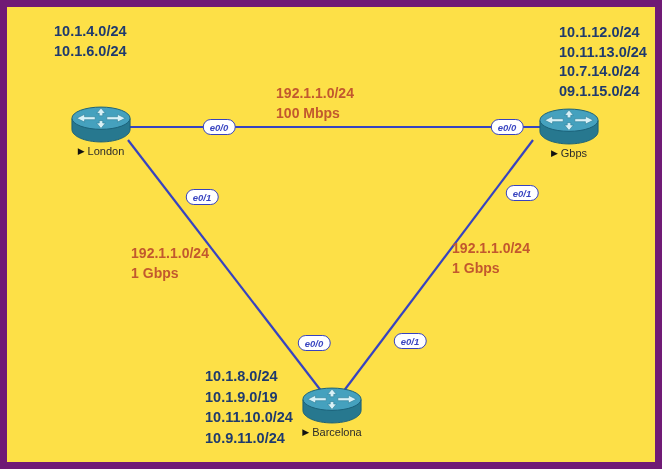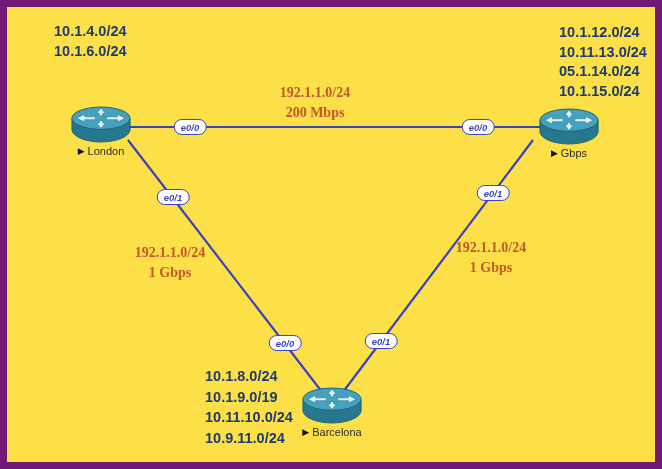--- a/index.html
+++ b/index.html
@@ -15,61 +15,61 @@
   .links line{stroke:#3743c0;stroke-width:2.2;}
 
   .router{position:absolute;width:90px;display:flex;flex-direction:column;align-items:center;}
   .ricon{display:block;}
   .rlabel{margin-top:1px;font-size:11px;color:#2b2b2b;display:flex;align-items:center;gap:3px;white-space:nowrap;}
   .rlabel .tri{font-size:9px;color:#111;line-height:1;}
 
   .netblock{position:absolute;font-size:14.5px;font-weight:bold;color:#1e3a6e;line-height:19.5px;white-space:nowrap;}
   .netblock.bottom{line-height:20.5px;}
 
-  .linklabel{position:absolute;transform:translateX(-50%);text-align:center;
-    font-size:14px;font-weight:bold;color:#c2582e;line-height:20px;white-space:nowrap;font-family:Liberation Serif, serif;}
+  .linklabel{position:absolute;transform:translateX(-50%);
+    font-size:14px;font-weight:bold;color:#c2582e;line-height:20px;white-space:nowrap;}
 
   .pill{position:absolute;transform:translate(-50%,-50%);
     background:#ffffff;border:1.6px solid #3743c0;border-radius:10px;
     color:#3743c0;font-size:9.5px;font-weight:bold;font-style:italic;
-    padding:1.5px 6px;line-height:11px;white-space:nowrap;}
+    padding:1.5px 6px;line-height:11px;white-space:nowrap;margin-left:29px;}
 </style>
 </head>
 <body>
 
 <div class="frame">
 
   <svg class="links" viewBox="0 0 648 455">
     <line x1="120" y1="120" x2="533" y2="120"></line>
     <line x1="121" y1="133" x2="315" y2="385"></line>
     <line x1="526" y1="133" x2="336" y2="385"></line>
   </svg>
 
   <div class="netblock" style="left:47px;top:15px;">
     <div>10.1.4.0/24</div>
     <div>10.1.6.0/24</div>
   </div>
 
   <div class="netblock" style="left:516px;top:16px;margin-left:36px;">
     <div>10.1.12.0/24</div>
     <div>10.11.13.0/24</div>
-    <div>05.1.14.0/24</div>
-    <div>10.1.15.0/24</div>
+    <div>10.7.14.0/24</div>
+    <div>09.1.15.0/24</div>
   </div>
 
   <div class="netblock bottom" style="left:198px;top:359px;">
     <div>10.1.8.0/24</div>
     <div>10.1.9.0/19</div>
     <div>10.11.10.0/24</div>
     <div>10.9.11.0/24</div>
   </div>
 
   <div class="linklabel" style="left:308px;top:76px;">
     <div>192.1.1.0/24</div>
-    <div>200 Mbps</div>
+    <div>100 Mbps</div>
   </div>
 
   <div class="linklabel" style="left:163px;top:236px;">
     <div>192.1.1.0/24</div>
     <div>1 Gbps</div>
   </div>
 
   <div class="linklabel" style="left:484px;top:231px;">
     <div>192.1.1.0/24</div>
     <div>1 Gbps</div>

